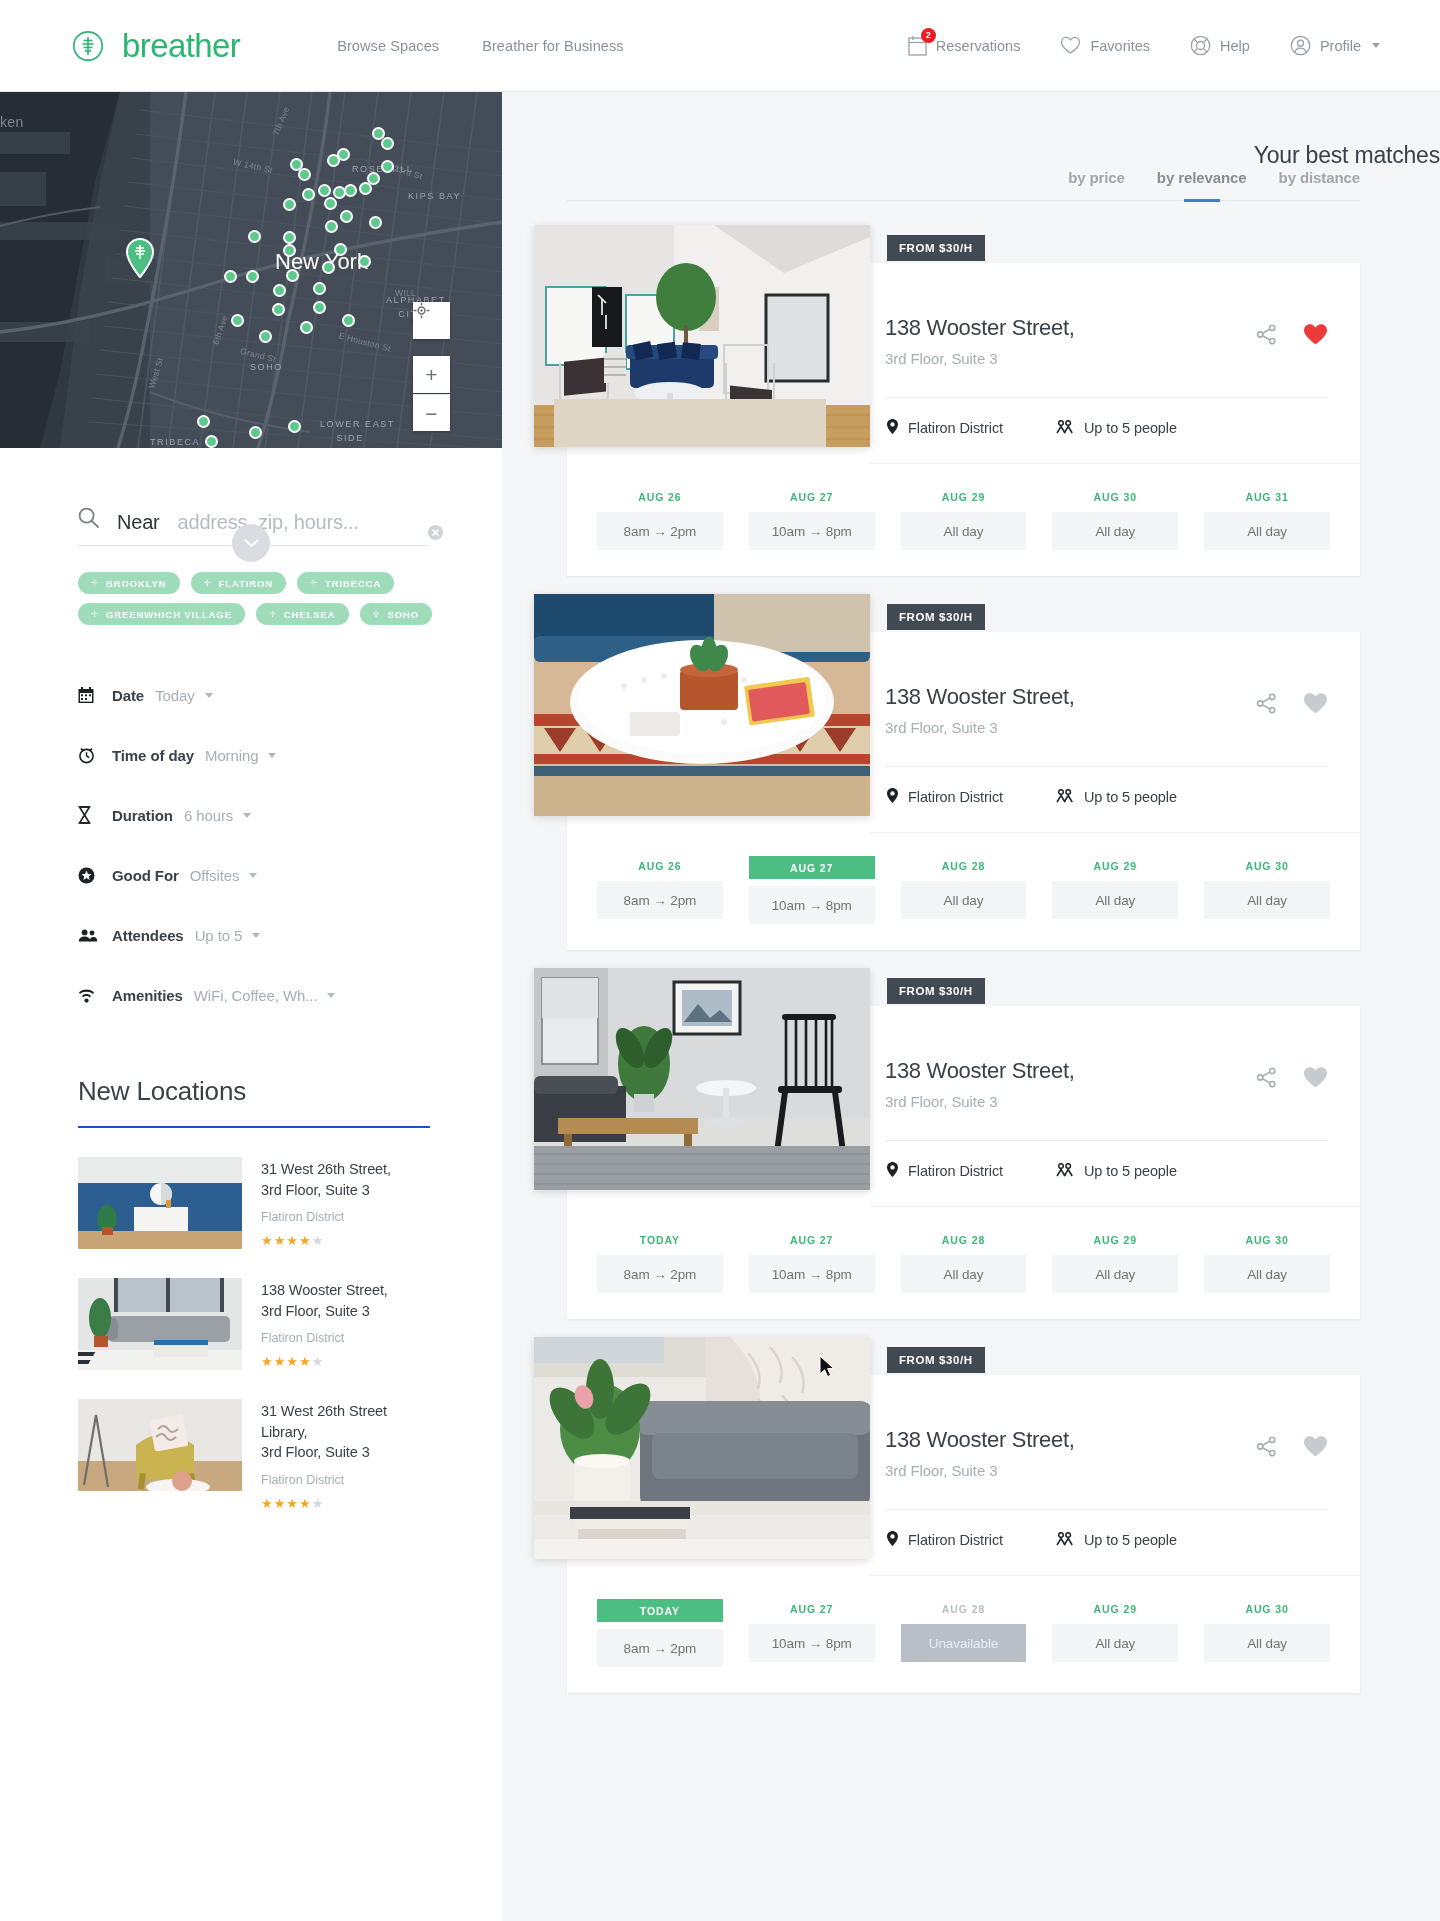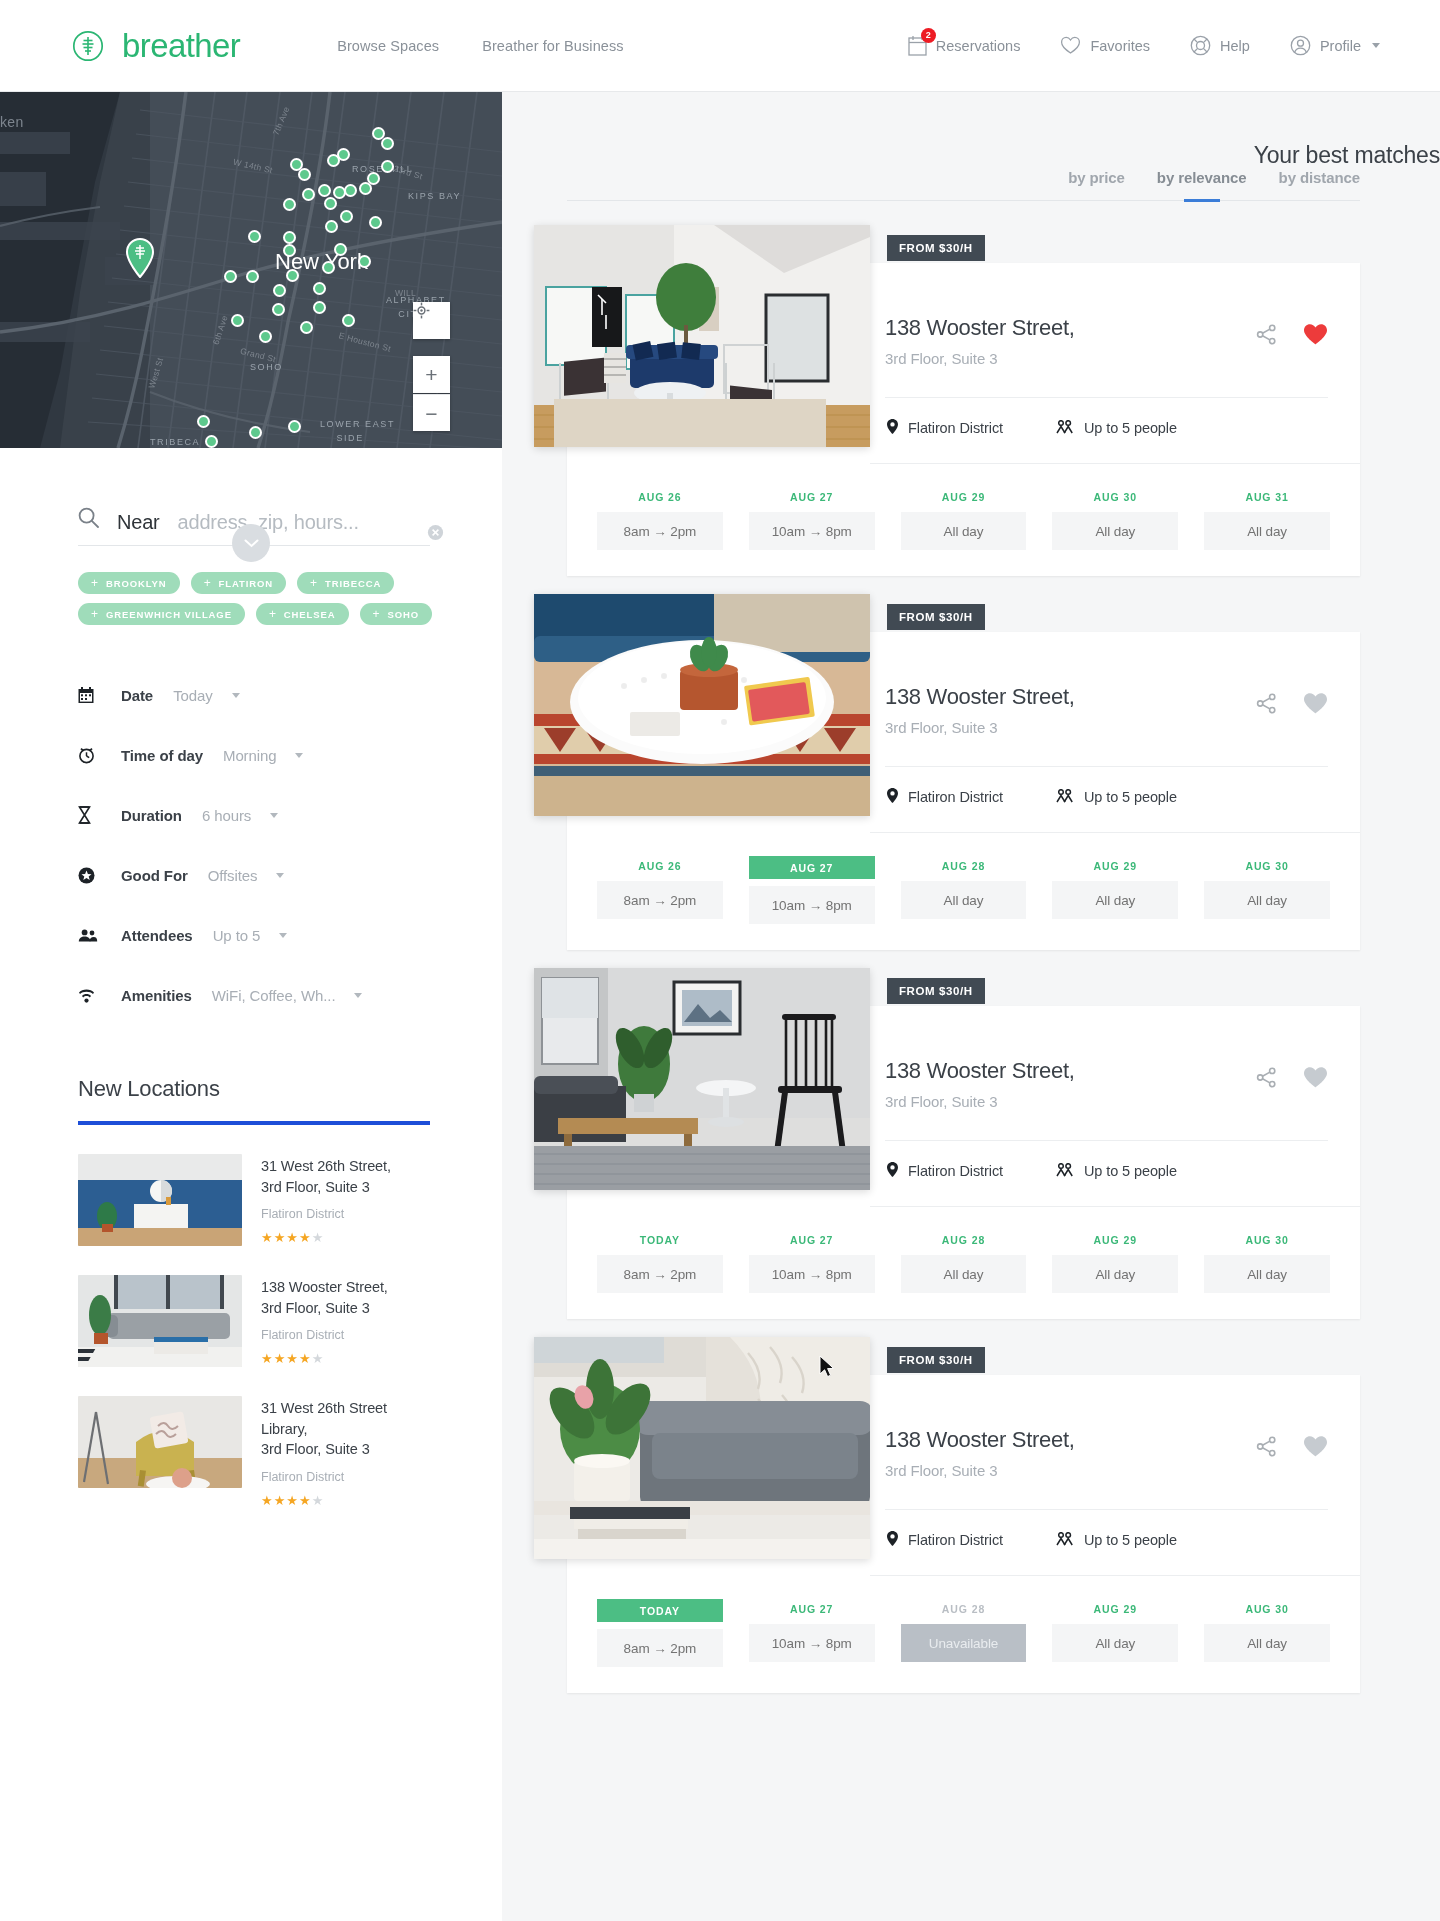--- a/index.html
+++ b/index.html
@@ -66,28 +66,28 @@
 
   .tags { margin:26px 72px 0 78px; display:flex; flex-wrap:wrap; gap:9px 11px; width:390px;}
   .tag {
     background:#9fdcba; color:#ffffff; border-radius:12px; height:22px;
     display:inline-flex; align-items:center; gap:7px; padding:0 13px;
     font-size:9.5px; font-weight:bold; letter-spacing:0.9px;
   }
   .tag .plus { font-size:12px; font-weight:400; line-height:1; }
 
   .filters { margin:40px 0 0 78px; }
-  .filter-row { display:flex; align-items:center; height:60px; gap:9px;text-align:center; }
+  .filter-row { display:flex; align-items:center; height:60px; gap:0;text-align:center; }
   .f-ico { width:34px; display:flex; align-items:center; }
   .f-label { font-size:15px; color:#3b4148; font-weight:bold; letter-spacing:-0.1px; }
   .f-value { font-size:15px; color:#a8aeb5; margin-left:11px; letter-spacing:-0.1px;}
   .f-caret { width:0;height:0;border-left:4px solid transparent;border-right:4px solid transparent;border-top:5px solid #b2b8be; margin-left:10px;}
 
   .newloc { margin:51px 72px 0 78px; }
-  .newloc h3 { font-size:22px; color:#3b4148; font-weight:400; letter-spacing:-0.2px; padding-bottom:19px; border-bottom:4px solid #1d4ed8;}
+  .newloc h3 { font-size:26px; color:#3b4148; font-weight:400; letter-spacing:-0.2px; padding-bottom:19px; border-bottom:2px solid #1d4ed8;}
   .loc-item { display:flex; gap:19px; margin-top:29px; }
   .loc-thumb { width:164px; height:92px; flex:0 0 auto; border-radius:1px; overflow:hidden; position:relative;}
   .loc-meta { padding-top:2px; }
   .loc-name { font-size:14.5px; color:#3b4148; line-height:1.42; letter-spacing:-0.1px;}
   .loc-district { font-size:12.5px; color:#a8aeb5; margin-top:10px;}
   .stars { margin-top:9px; font-size:13px; letter-spacing:1px; color:#f5a623; }
   .stars .off { color:#d4d8dc; }
 
   
   .main { position:absolute; top:92px; left:502px; width:938px; height:1829px; background:#f5f6f7; }

